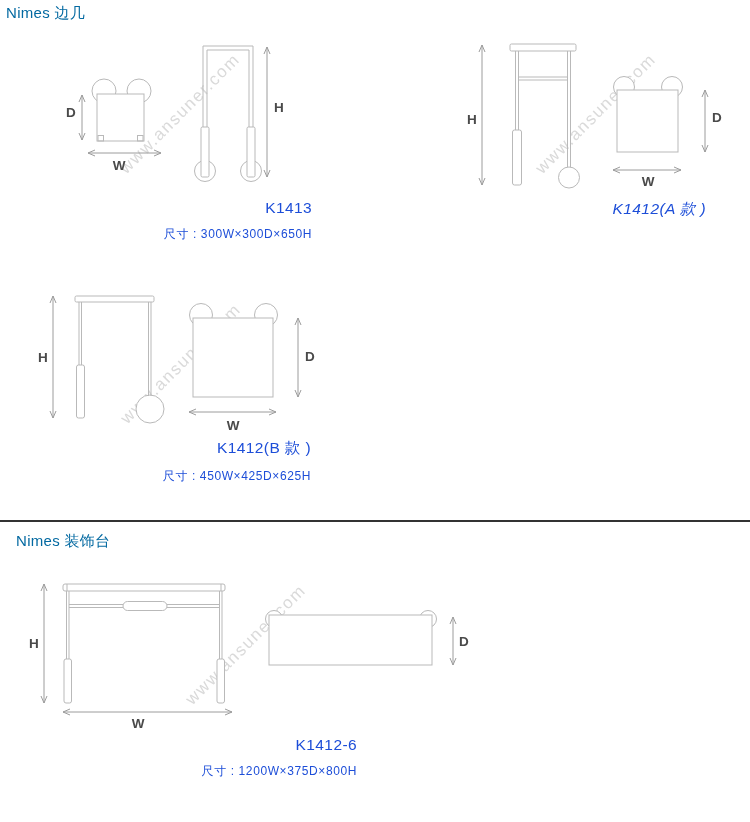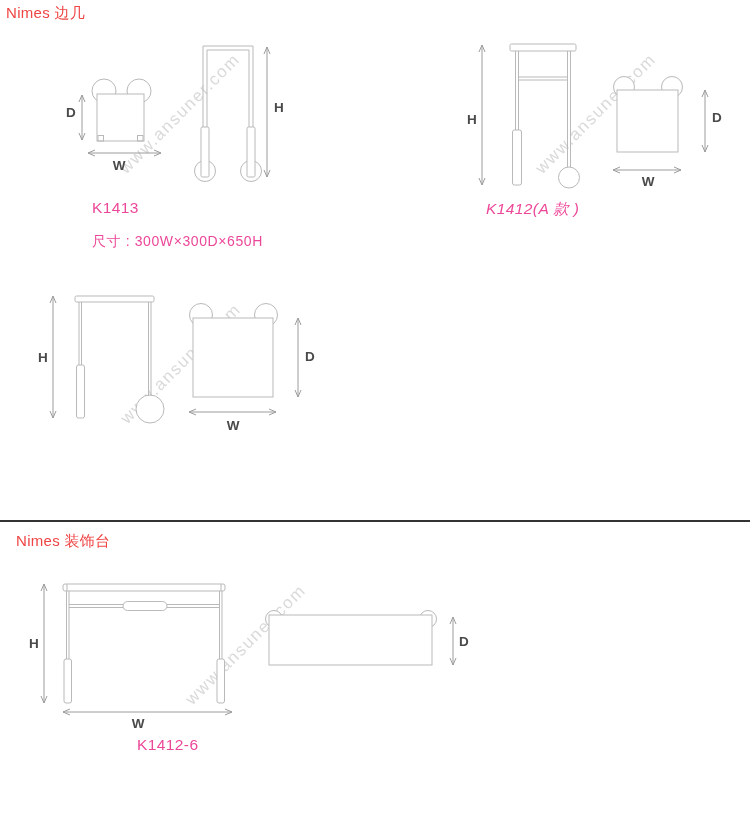--- a/index.html
+++ b/index.html
@@ -1,24 +1,24 @@
 <!DOCTYPE html>
 <html><head>
 <meta charset="utf-8">
 <style>
   * { margin:0; padding:0; box-sizing:border-box; }
   html,body { background:#ffffff; }
   body { font-family:"Liberation Sans","DejaVu Sans",sans-serif; }
   .page { position:relative; width:750px; height:822px; background:#ffffff; overflow:hidden; }
 
-  .section-title { position:absolute; font-size:15px; color:#ef4444; letter-spacing:0.3px; }
-
-  .caption { position:absolute; width:220px; text-align:left; color:#ec4899; }
+  .section-title { position:absolute; font-size:15px; color:#0369a1; letter-spacing:0.3px; }
+
+  .caption { position:absolute; width:220px; text-align:right; color:#1d4ed8; }
   .caption .model { font-size:15.5px; letter-spacing:0.4px; }
-  .caption .size  { font-size:14px; margin-top:16px; letter-spacing:0.6px; }
+  .caption .size  { font-size:12px; margin-top:9px; letter-spacing:0.6px; }
 
   .divider { position:absolute; left:0; top:520px; width:750px; height:2px; background:#333333; }
 
   .wm { position:absolute; transform:translate(-50%,-50%) rotate(-45deg);
         font-size:17px; letter-spacing:1.6px; color:#dadada; white-space:nowrap; pointer-events:none; }
 
   svg.draw { position:absolute; overflow:visible; }
   .outline { fill:#ffffff; stroke:#b9b9b9; stroke-width:1; }
   .line    { fill:none;    stroke:#b9b9b9; stroke-width:1; }
   .dim     { fill:none;    stroke:#9c9c9c; stroke-width:1; }
@@ -147,20 +147,24 @@
       <text x="305" y="361" class="dimlabel">D</text>
     </g>
     <g>
       <line x1="189" y1="412" x2="276" y2="412" class="dim"></line>
       <polyline points="196,409 189,412 196,415" class="dim"></polyline>
       <polyline points="269,409 276,412 269,415" class="dim"></polyline>
       <text x="233" y="430" text-anchor="middle" class="dimlabel">W</text>
     </g>
   </svg>
 
+  <div class="caption" style="left:91px; top:438px;">
+    <div class="model">K1412(B 款 )</div>
+    <div class="size">尺寸 : 450W×425D×625H</div>
+  </div>
 
   <div class="divider"></div>
 
   <div class="section-title" style="left:16px; top:532px;">Nimes 装饰台</div>
 
   <svg class="draw" style="left:22px; top:578px;" width="455" height="152" viewBox="22 578 455 152">
     <g>
       <rect x="63" y="584" width="162" height="7" rx="2" class="outline"></rect>
       <line x1="67" y1="584" x2="67" y2="591" class="line"></line>
       <line x1="221" y1="584" x2="221" y2="591" class="line"></line>
@@ -194,15 +198,16 @@
     <g>
       <line x1="453" y1="617" x2="453" y2="665" class="dim"></line>
       <polyline points="450,624 453,617 456,624" class="dim"></polyline>
       <polyline points="450,658 453,665 456,658" class="dim"></polyline>
       <text x="459" y="646" class="dimlabel">D</text>
     </g>
   </svg>
 
   <div class="caption" style="left:137px; top:736px;">
     <div class="model">K1412-6</div>
+    <div class="size">尺寸 : 1200W×375D×800H</div>
   </div>
 
 </div>
 
 </body></html>

